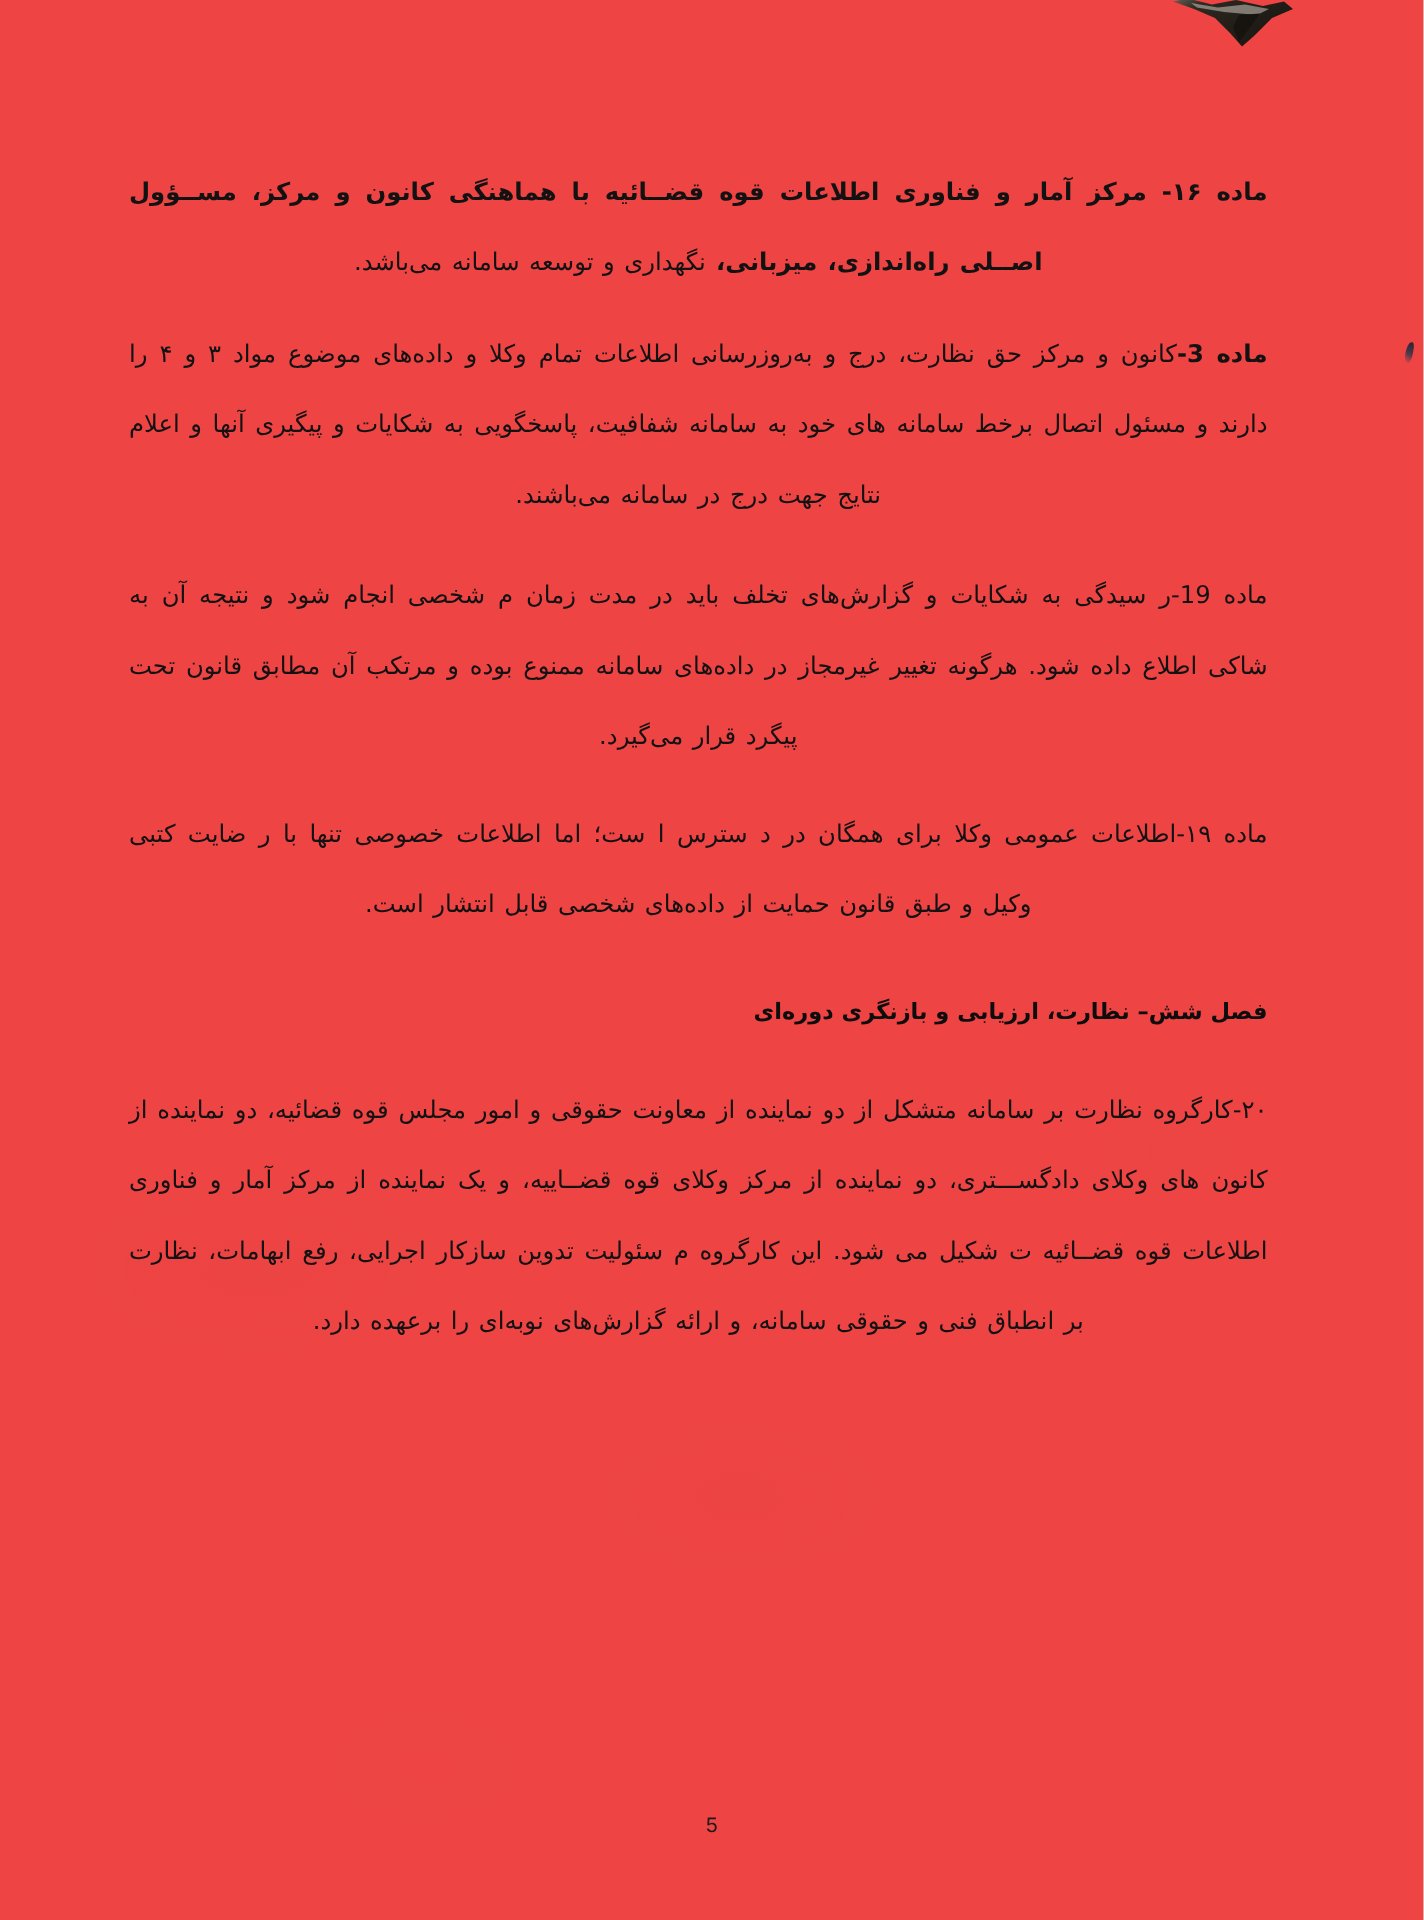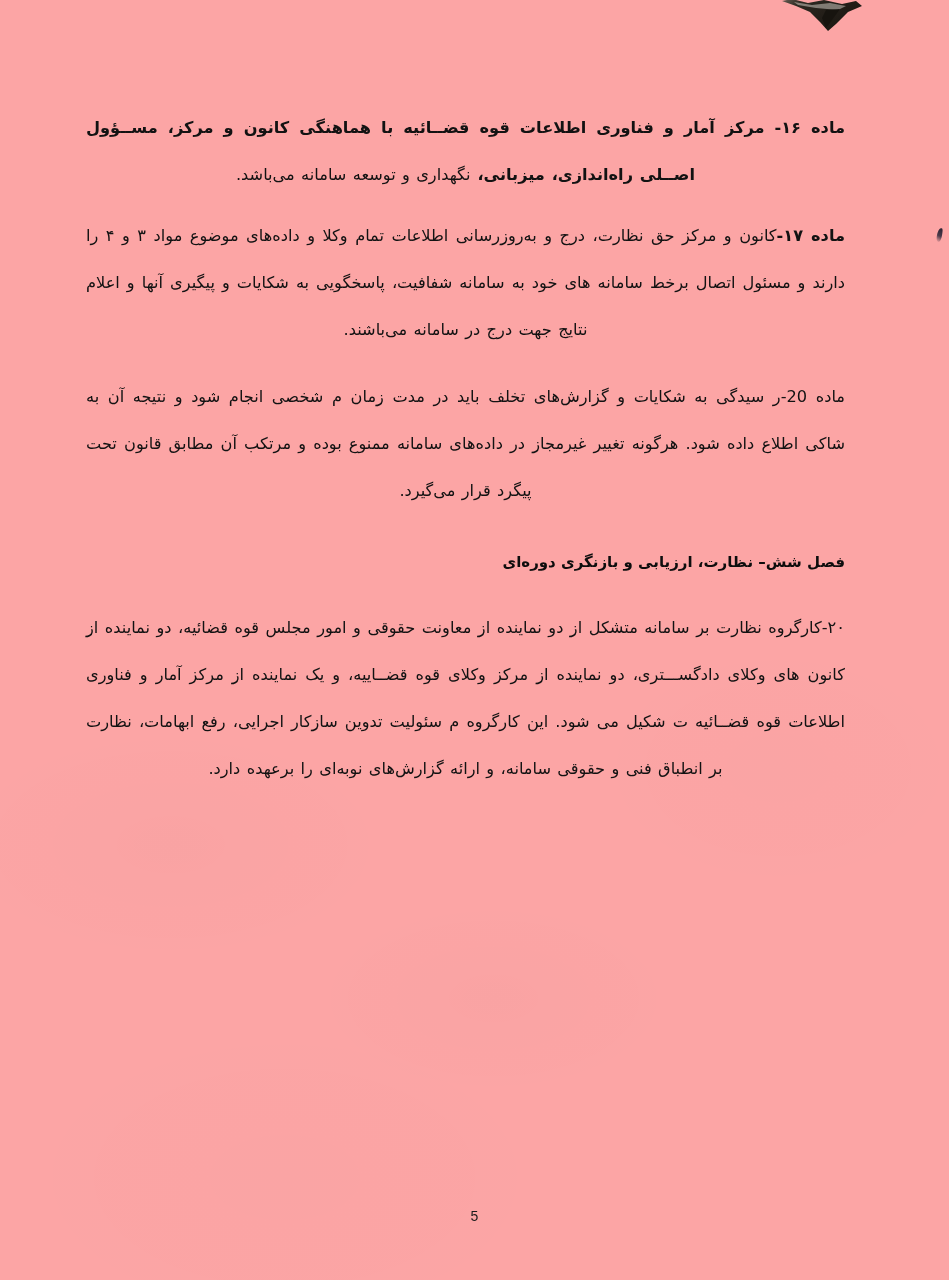--- a/index.html
+++ b/index.html
@@ -7,21 +7,21 @@
     margin: 0;
     padding: 0;
     background: #ffffff;
   }
 
   .page {
     position: relative;
     width: 949px;
     height: 1280px;
     margin: 0 auto;
-    background: #fca5a5;
+    background: #ef4444;
     overflow: hidden;
     font-family: "DejaVu Sans", "Liberation Sans", sans-serif;
     color: #101010;
   }
 
   
   .page::before {
     content: "";
     position: absolute;
     inset: 0;
@@ -142,27 +142,30 @@
   <div class="edge-speck"></div>
 
   <div class="content">
 
     <p class="para bold-body block-16">
       <span class="lead">ماده ۱۶-</span><span> مرکز آمار و فناوری اطلاعات قوه قضــائیه با هماهنگی کانون و مرکز، مســؤول اصــلی راه‌اندازی، میزبانی،</span>
       <span class="tail">نگهداری و توسعه سامانه می‌باشد.</span>
     </p>
 
     <p class="para block-17">
-      <span class="lead">ماده ۱۷-</span><span>کانون و مرکز حق نظارت، درج و به‌روزرسانی اطلاعات تمام وکلا و داده‌های موضوع مواد ۳ و ۴ را دارند و مسئول اتصال برخط سامانه های خود به سامانه شفافیت، پاسخگویی به شکایات و پیگیری آنها و اعلام نتایج جهت درج در سامانه می‌باشند.</span>
+      <span class="lead">ماده 3-</span><span>کانون و مرکز حق نظارت، درج و به‌روزرسانی اطلاعات تمام وکلا و داده‌های موضوع مواد ۳ و ۴ را دارند و مسئول اتصال برخط سامانه های خود به سامانه شفافیت، پاسخگویی به شکایات و پیگیری آنها و اعلام نتایج جهت درج در سامانه می‌باشند.</span>
     </p>
 
     <p class="para block-18">
-      <span>ماده 20-</span><span>ر سیدگی به  شکایات و گزارش‌های تخلف باید در مدت زمان م شخصی انجام  شود و نتیجه آن به  شاکی اطلاع داده شود. هرگونه تغییر غیرمجاز در داده‌های سامانه ممنوع بوده و مرتکب آن مطابق قانون تحت پیگرد قرار می‌گیرد.</span>
+      <span>ماده 19-</span><span>ر سیدگی به  شکایات و گزارش‌های تخلف باید در مدت زمان م شخصی انجام  شود و نتیجه آن به  شاکی اطلاع داده شود. هرگونه تغییر غیرمجاز در داده‌های سامانه ممنوع بوده و مرتکب آن مطابق قانون تحت پیگرد قرار می‌گیرد.</span>
     </p>
 
+    <p class="para block-19">
+      <span>ماده ۱۹-</span><span>اطلاعات عمومی وکلا برای همگان در د سترس ا ست؛ اما اطلاعات خصوصی تنها با ر ضایت کتبی وکیل و طبق قانون حمایت از داده‌های شخصی قابل انتشار است.</span>
+    </p>
 
     <h2 class="section-heading">فصل شش– نظارت، ارزیابی و بازنگری دوره‌ای</h2>
 
     <p class="para block-20">
       <span>۲۰-</span><span>کارگروه نظارت بر سامانه متشکل از دو نماینده از معاونت حقوقی و امور مجلس قوه قضائیه، دو نماینده از کانون های وکلای دادگســـتری، دو نماینده از مرکز وکلای قوه قضــاییه، و یک نماینده از مرکز آمار و فناوری اطلاعات قوه قضــائیه ت شکیل می شود. این کارگروه م سئولیت تدوین  سازکار اجرایی، رفع ابهامات، نظارت بر انطباق فنی و حقوقی  سامانه، و ارائه گزارش‌های نوبه‌ای را برعهده دارد.</span>
     </p>
 
   </div>
 
   <div class="page-number">5</div>

